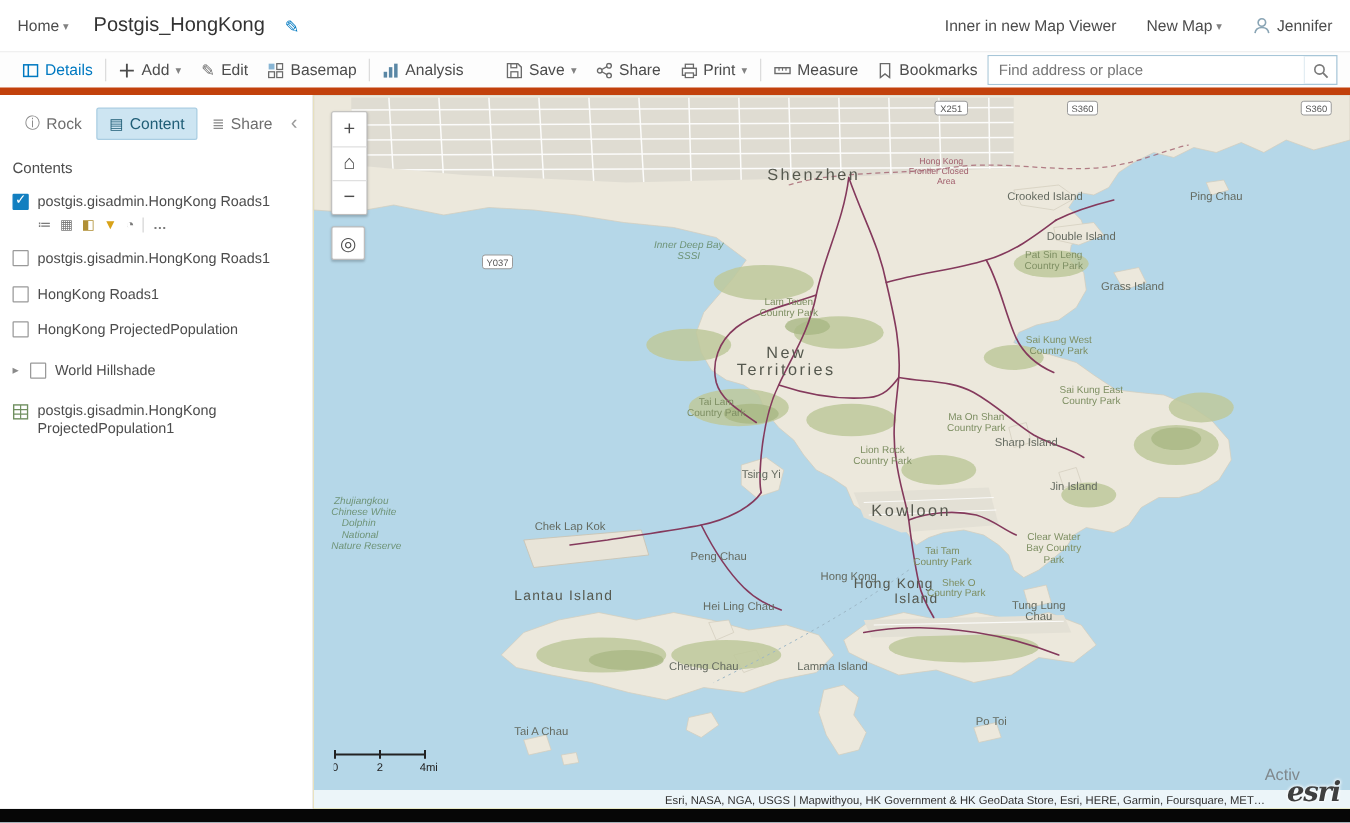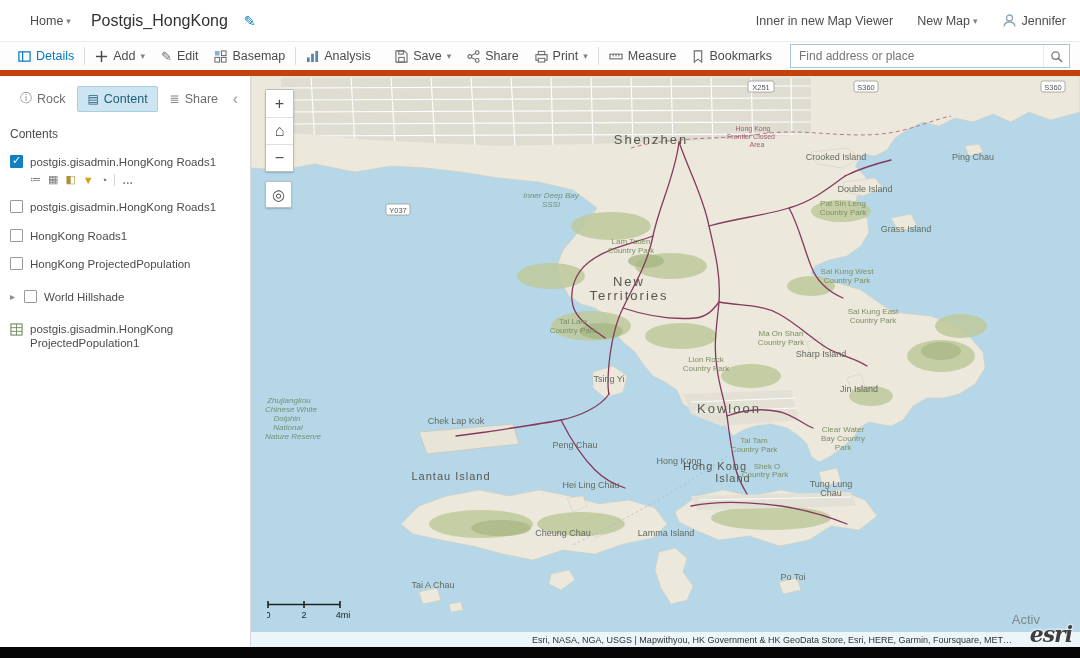--- a/index.html
+++ b/index.html
@@ -2,38 +2,38 @@
 <html><head>
 <meta charset="utf-8">
 <style>
   * { box-sizing: border-box; margin: 0; padding: 0; }
   html,body { width:1080px; height:658px; overflow:hidden; }
   body { font-family: "Liberation Sans", sans-serif; color:#4c4c4c; background:#fff; }
   .app { position:relative; width:1080px; height:658px; overflow:hidden; }
 
   
   .topbar { height:42px; display:flex; align-items:center; padding:0 14px; background:#fff; border-bottom:1px solid #ececec; }
-  .topbar .left { display:flex; align-items:center; gap:10px;margin-left:16px; }
+  .topbar .left { display:flex; align-items:center; gap:10px; }
   .home-menu { font-size:12.5px; color:#4c4c4c; cursor:pointer; display:flex; align-items:center; gap:3px; }
   .caret { font-size:9px; color:#828282; }
   .page-title { font-size:16px; font-weight:400; color:#323232; margin-left:10px; }
   .pencil-blue { color:#0079c1; font-size:14px; margin-left:6px; cursor:pointer; }
   .topbar .right { margin-left:auto; display:flex; align-items:center; gap:24px; font-size:12.5px; color:#4c4c4c; }
   .topbar .right a { color:#4c4c4c; text-decoration:none; cursor:pointer; }
   .user { display:flex; align-items:center; gap:5px; }
   .user svg { display:block; }
 
   
   .toolbar { height:34px; display:flex; align-items:center; padding:0 10px; background:#fdfdfd; border-bottom:6px solid #c2410c; font-size:12.5px; }
   .tbtn { display:flex; align-items:center; gap:5px; padding:0 8px; height:100%; cursor:pointer; color:#4c4c4c; white-space:nowrap; }
   .tbtn.active { color:#0079c1; }
   .tbtn svg { display:block; }
   .tsep { width:1px; height:18px; background:#dcdcdc; margin:0 2px; }
   .right-cluster { margin-left:auto; display:flex; align-items:center; height:100%; }
-  .searchbox { display:flex; align-items:center; width:280px; height:24px; border:1px solid #a7c6d8; background:#fff; margin-left:10px; }
+  .searchbox { display:flex; align-items:center; width:280px; height:24px; border:1px solid #a7c6d8; background:#fff; }
   .searchbox input { flex:1; border:none; outline:none; height:100%; padding:0 8px; font-size:12px; color:#555; font-family:"Liberation Sans",sans-serif; }
   .searchbox .mag { width:26px; height:100%; display:flex; align-items:center; justify-content:center; cursor:pointer; border-left:1px solid #e3edf3; }
 
   
   .main { display:flex; height:571px; }
   .sidebar { width:251px; border-right:1px solid #d9d9d9; background:#fff; padding:8px 10px; position:relative; }
   .tabs { display:flex; align-items:center; gap:2px; }
   .tab { display:flex; align-items:center; gap:5px; padding:5px 9px; font-size:12.5px; color:#6e6e6e; cursor:pointer; border:1px solid transparent; border-radius:2px; }
   .tab .ticon { font-size:12px; color:#8a8a8a; }
   .tab.selected { background:#cde5f2; border-color:#a9cde2; color:#205e77; }

